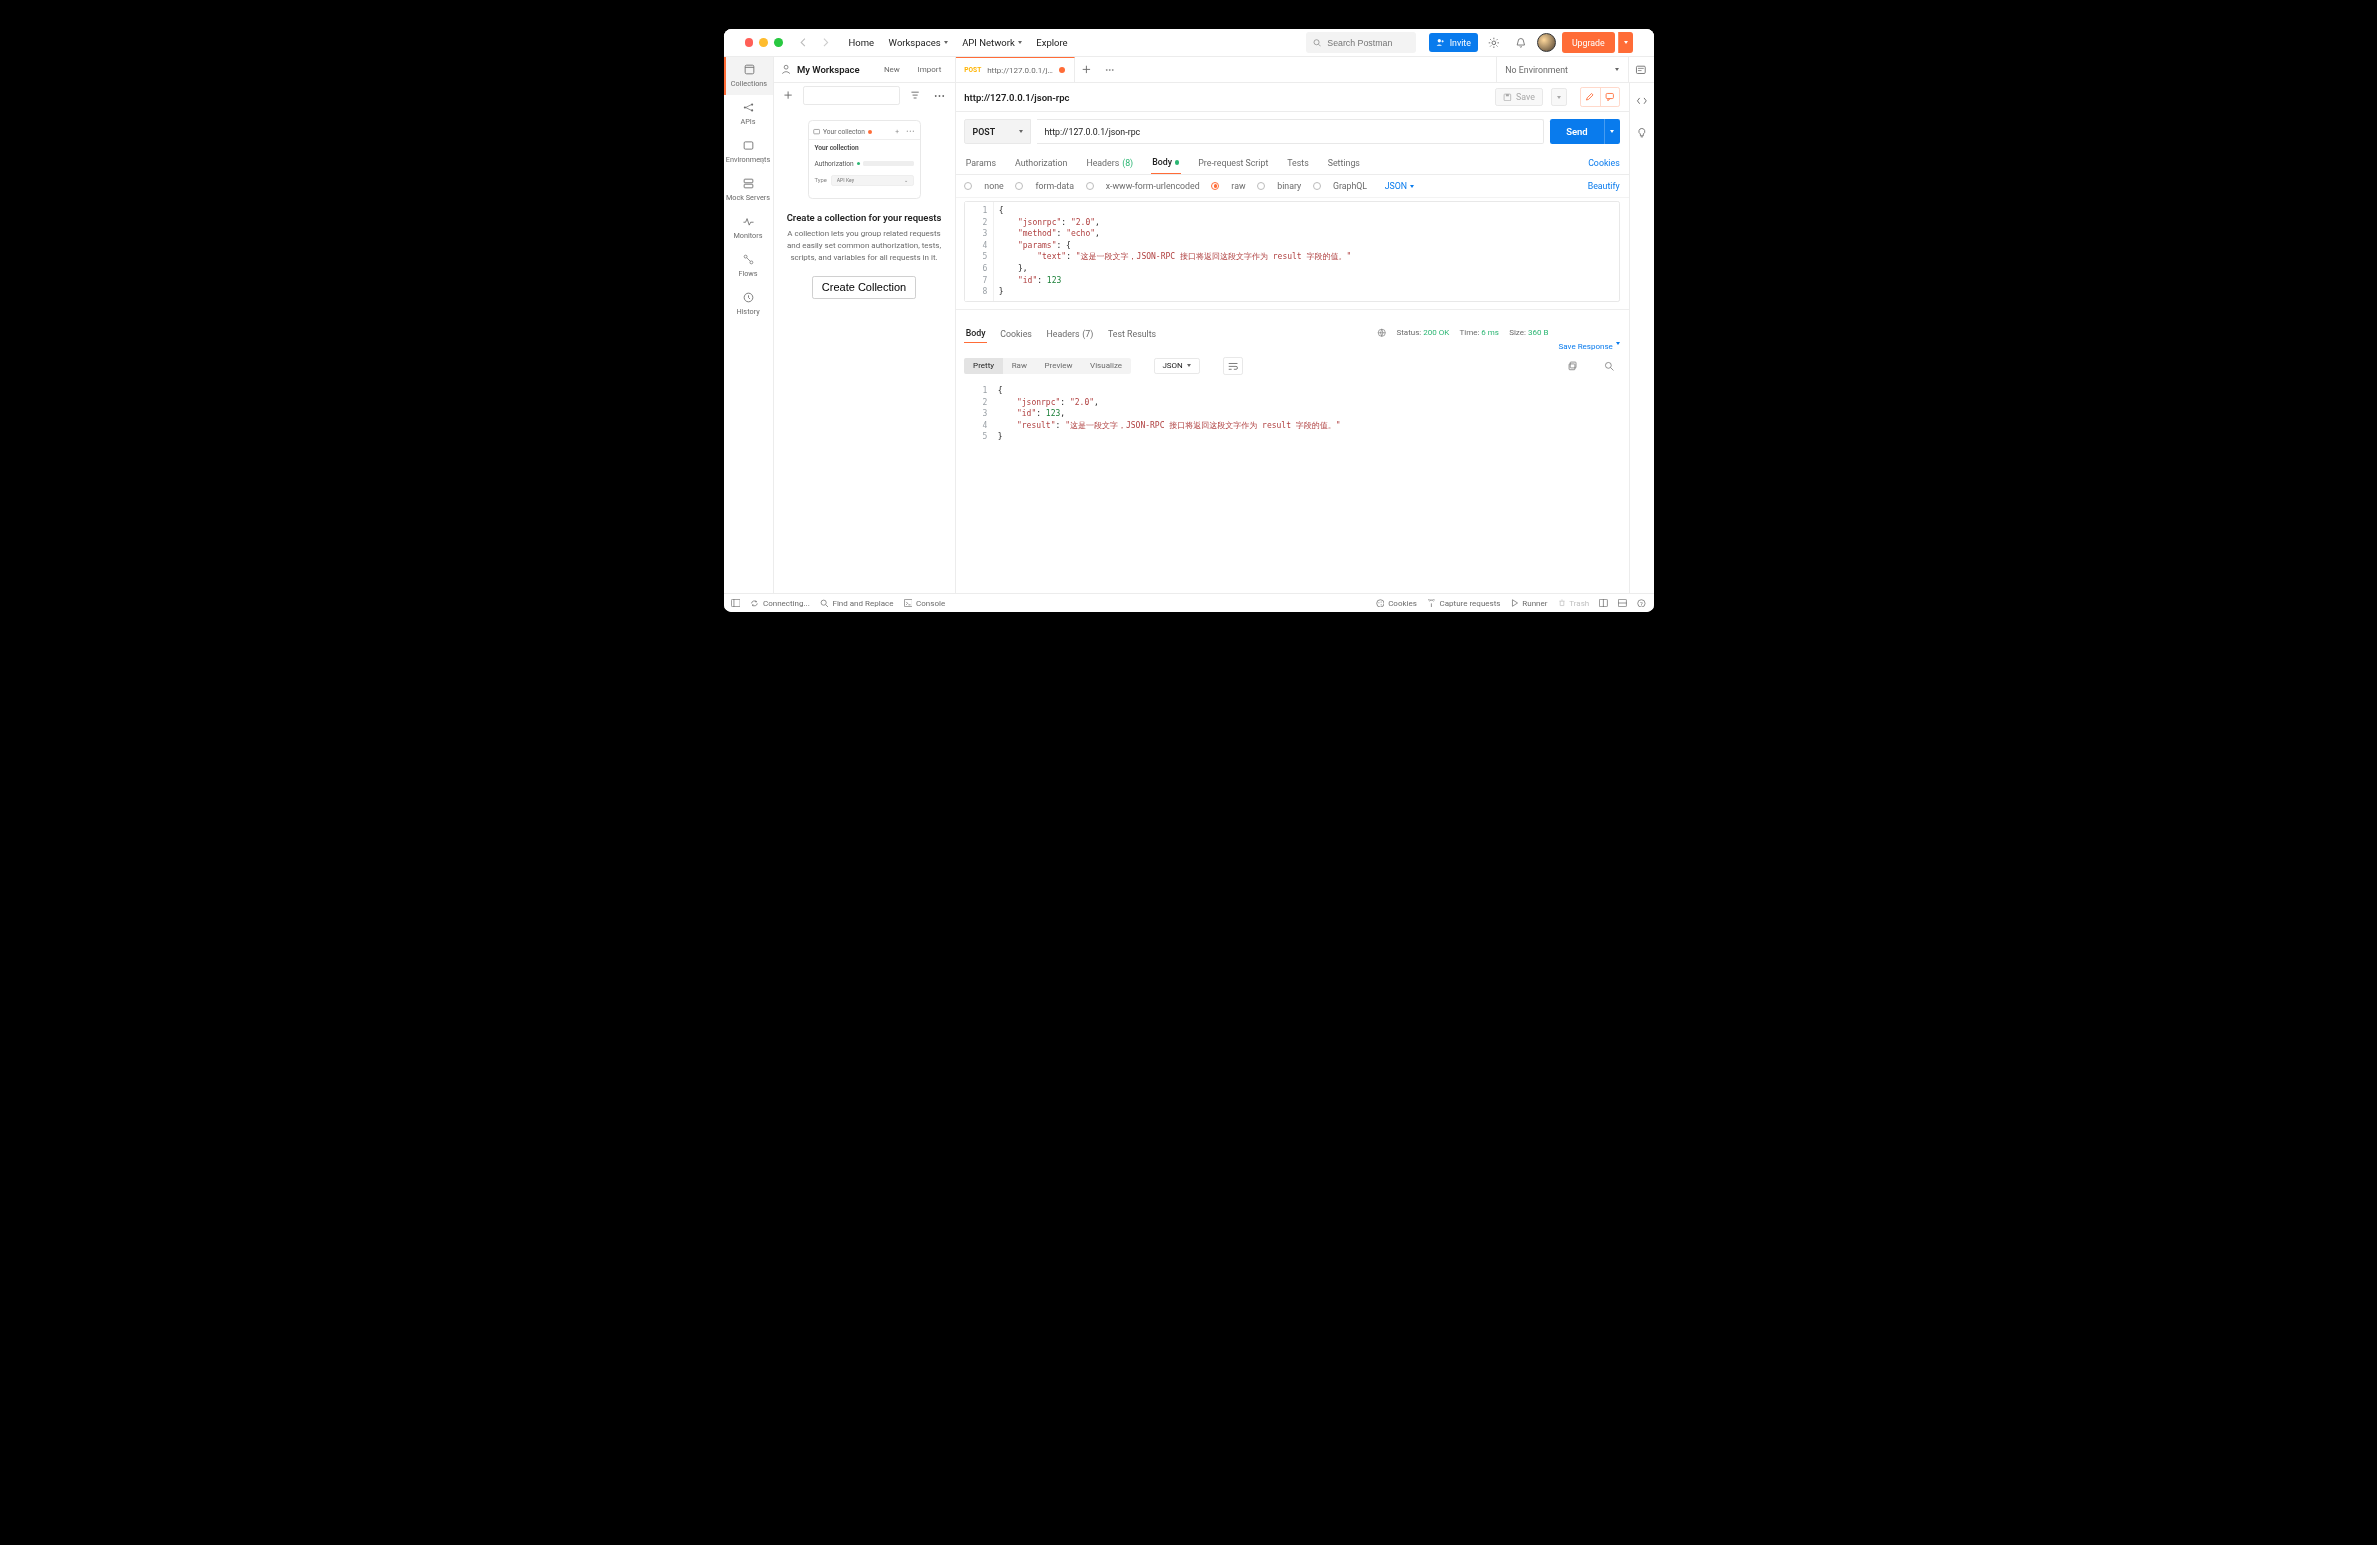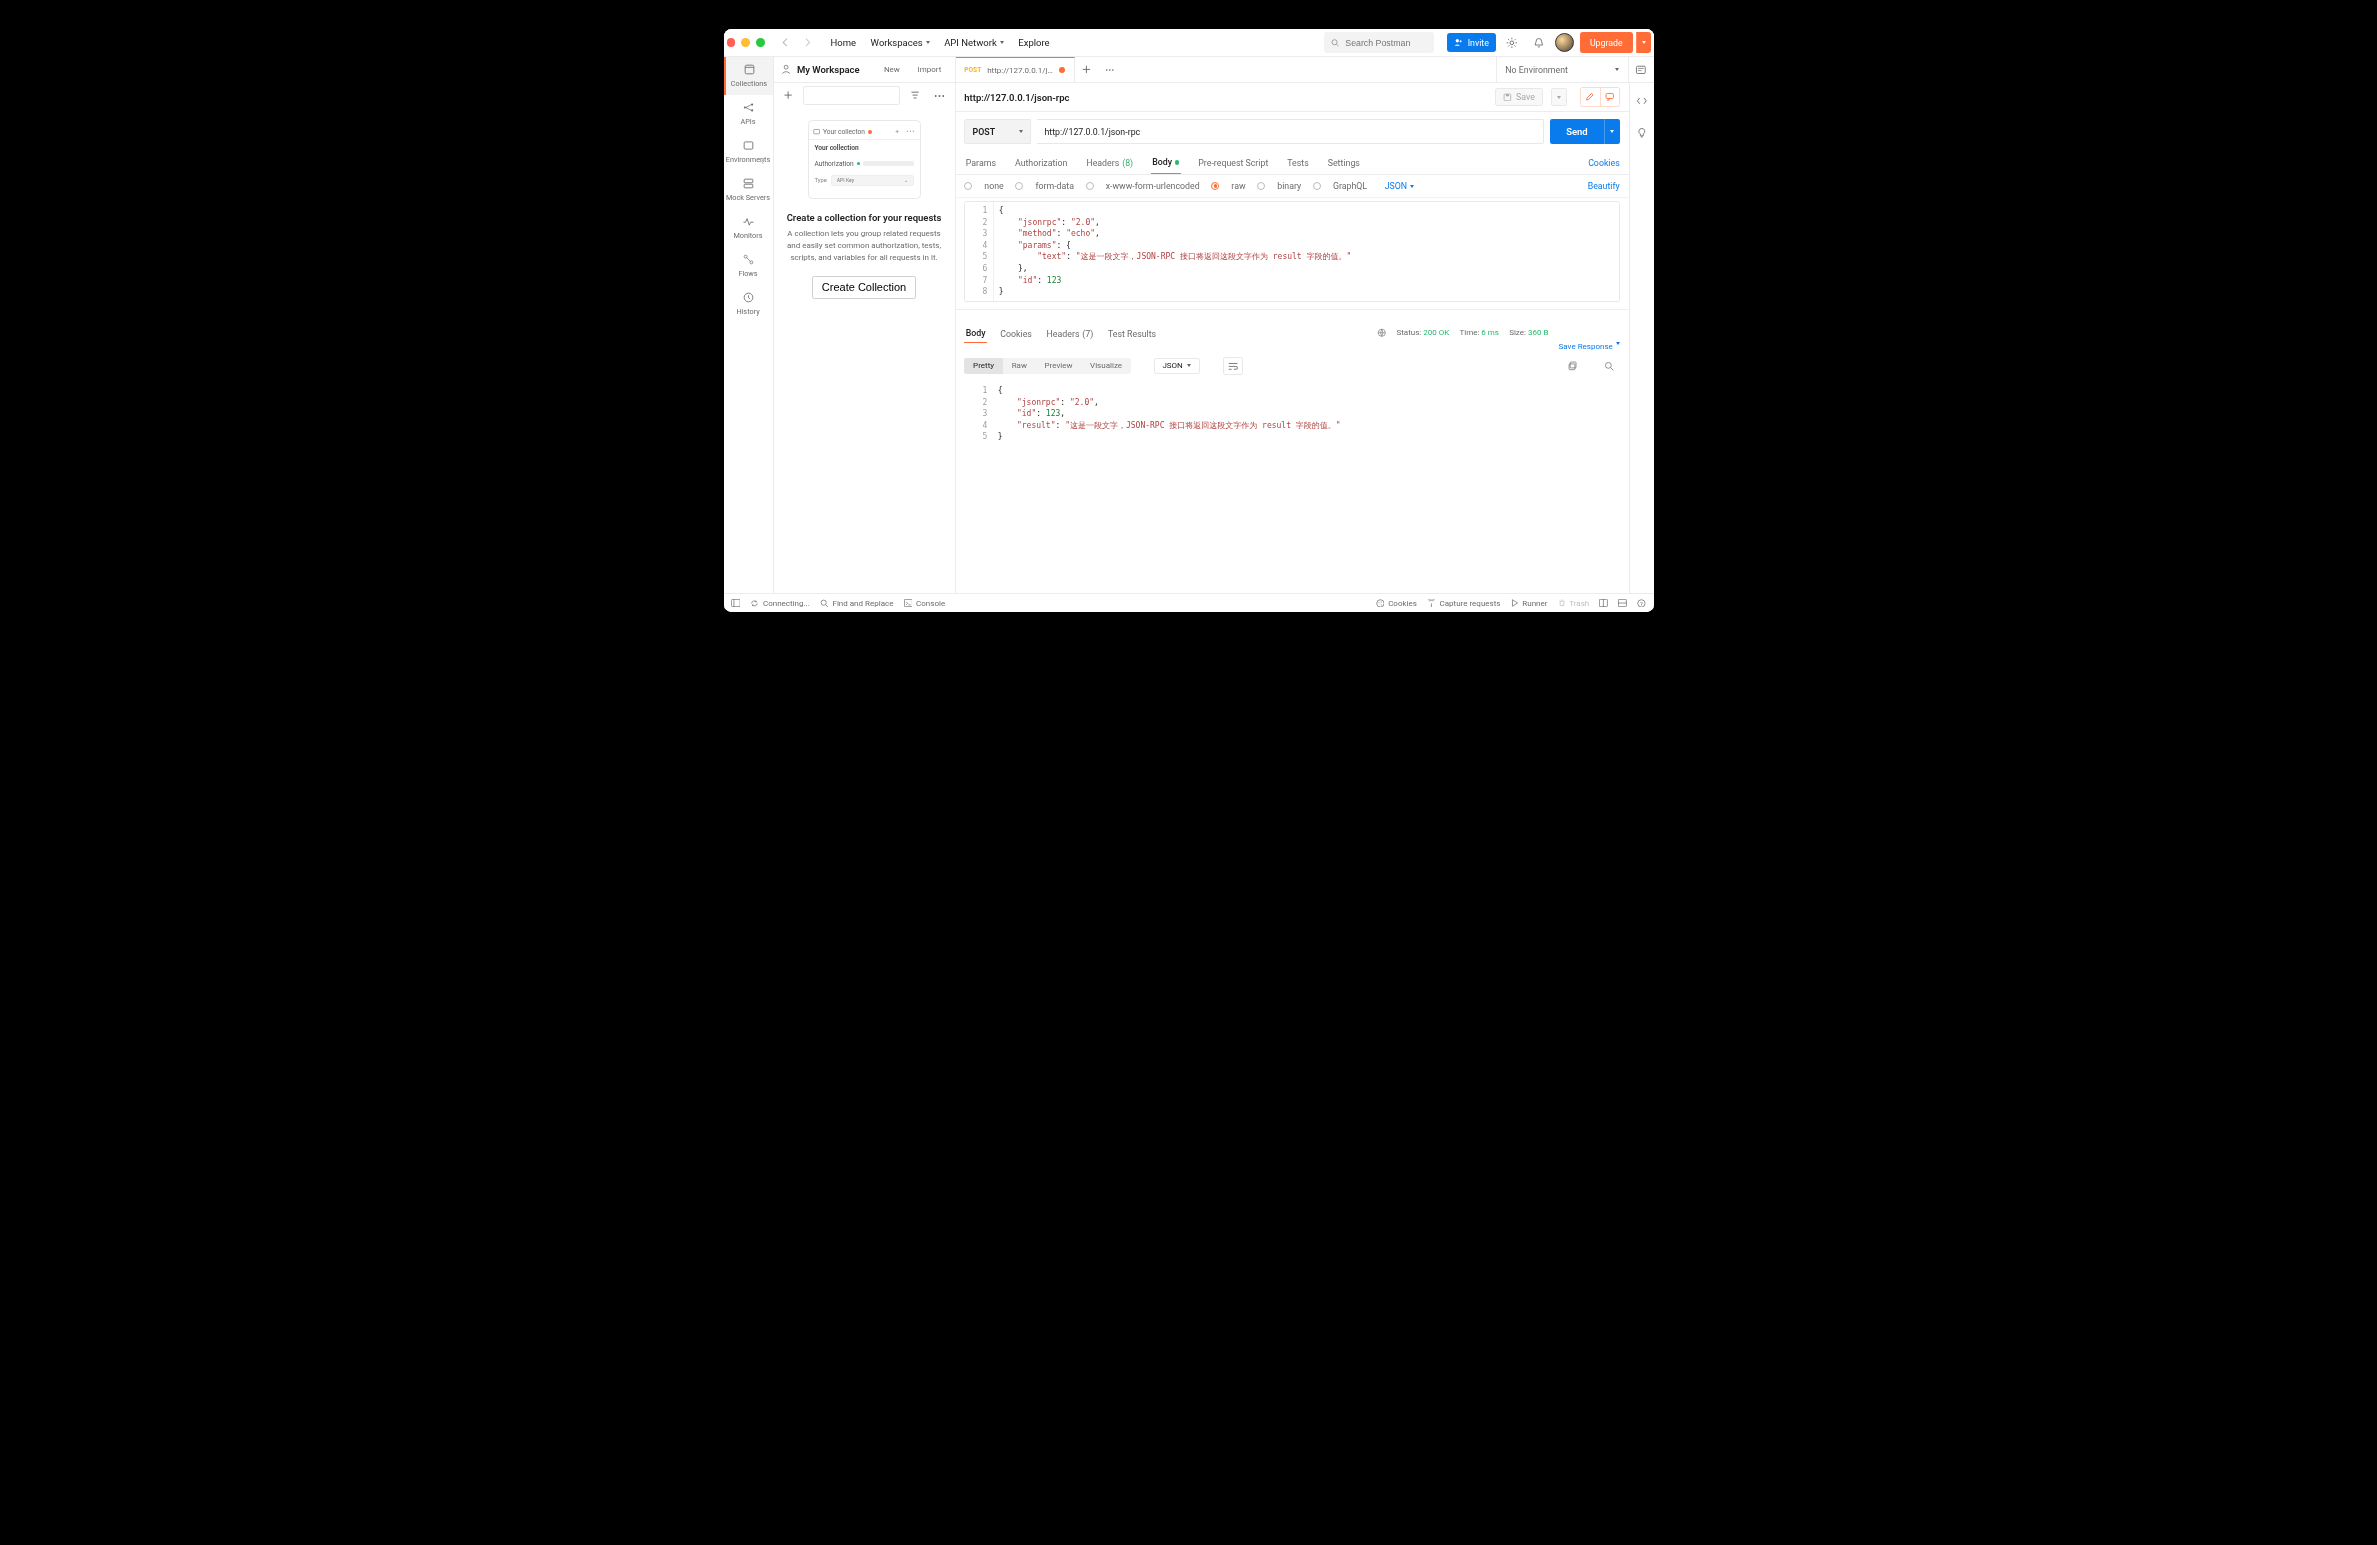--- a/index.html
+++ b/index.html
@@ -1,20 +1,20 @@
 <!DOCTYPE html>
 <html style="font-size:11.7px"><head>
 <meta charset="utf-8">
 <style>
 * { box-sizing: border-box; margin: 0; padding: 0; }
 body { font-family: -apple-system, BlinkMacSystemFont, "Segoe UI", Roboto, sans-serif; font-size: 8.8px; color: #212121; background: #000; display: flex; justify-content: center; align-items: flex-start; padding: 29px; }
 .window { width: 930px; height: 583px; background: #fff; border-radius: 7.3px; overflow: hidden; display: flex; flex-direction: column; box-shadow: 0 7.3px 29px rgba(0,0,0,.4); }
 
 
-.titlebar { height: 28px; background: #fff; border-bottom: 0.7px solid #ececec; display: flex; align-items: center; padding: 0 3px; gap: 5.9px; }
+.titlebar { height: 28px; background: #fff; border-bottom: 0.7px solid #ececec; display: flex; align-items: center; padding: 0 21px; gap: 5.9px; }
 .traffic { display: flex; gap: 5.9px; margin-right: 7.3px; }
 .dot { width: 8.8px; height: 8.8px; border-radius: 50%; }
 .dot.red { background: #ff5f57; } .dot.yellow { background: #febc2e; } .dot.green { background: #28c840; }
 .nav-arrow { width: 16px; height: 16px; display: flex; align-items: center; justify-content: center; color: #ccc; border-radius: 2.9px; }
 .top-menu { display: flex; gap: 14.6px; margin-left: 8.8px; }
 .top-menu-item { color: #212121; font-size: 9.5px; display: flex; align-items: center; gap: 2.9px; cursor: pointer; }
 .chev { width: 0; height: 0; border-left: 2.9px solid transparent; border-right: 2.9px solid transparent; border-top: 3.7px solid #666; display: inline-block; }
 .searchbox { margin-left: auto; margin-right: 7.3px; width: 110px; height: 20.5px; background: #f3f3f3; border-radius: 2.9px; display: flex; align-items: center; padding: 0 7.3px; color: #888; gap: 5.9px; }
 .searchbox input { border: none; background: transparent; outline: none; font-size: 8.8px; color: #666; width: 100%; }
 .btn { height: 19px; padding: 0 7.3px; border-radius: 2.9px; display: inline-flex; align-items: center; gap: 4.4px; font-size: 8.8px; cursor: pointer; }

